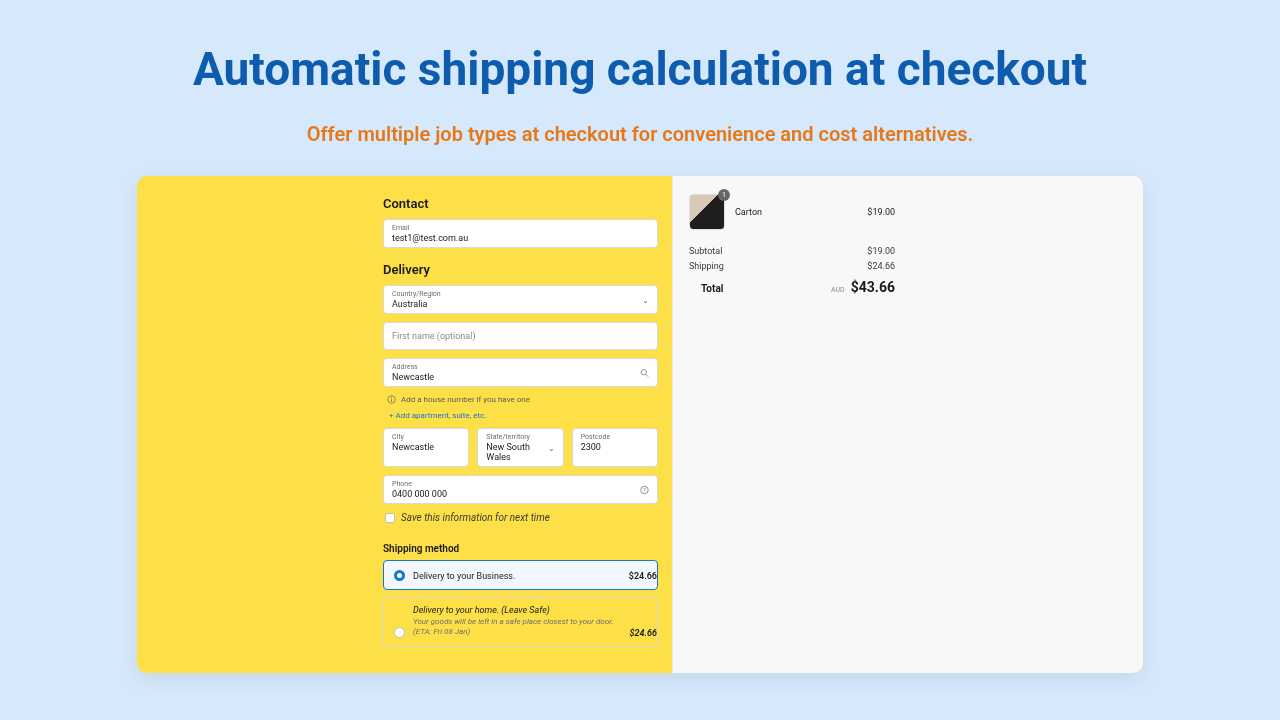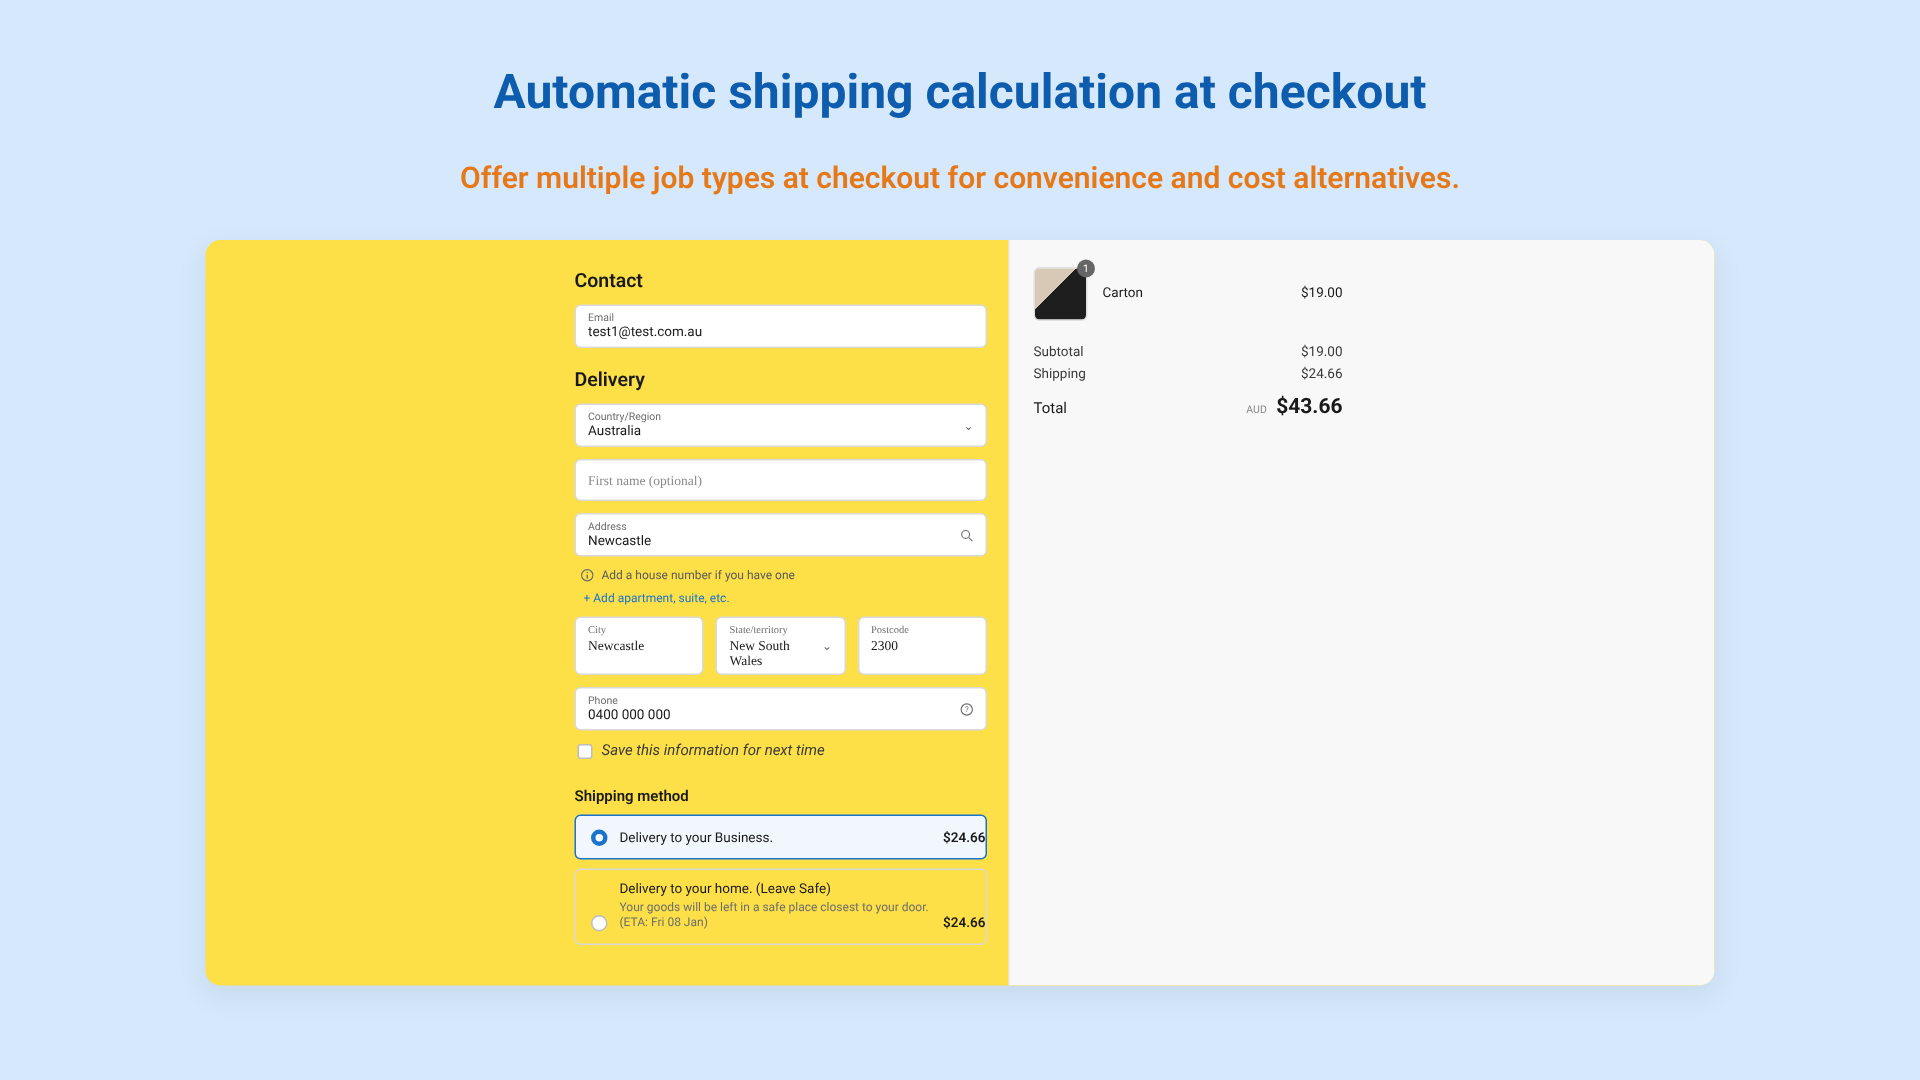--- a/index.html
+++ b/index.html
@@ -6,21 +6,21 @@
   body {
     font-family: -apple-system, BlinkMacSystemFont, "Segoe UI", Roboto, sans-serif;
     background: #d6e9fc;
     width: 1280px;
     height: 720px;
     overflow: hidden;
   }
   .hero-title {
     text-align: center;
     color: #0d5cae;
-    font-size: 32px;
+    font-size: 46px;
     font-weight: 700;
     padding-top: 42px;
   }
   .hero-subtitle {
     text-align: center;
     color: #e67817;
     font-size: 20px;
     font-weight: 600;
     margin-top: 26px;
   }
@@ -71,21 +71,21 @@
   }
   .field-placeholder {
     font-size: 9px;
     color: #8a8a8a;
     padding: 4px 0;
   }
   .row {
     display: flex;
     gap: 8px;
   }
-  .row .field { flex: 1; font-family: Liberation Serif, serif; }
+  .row .field { flex: 1; }
   .chevron {
     position: absolute;
     right: 8px;
     top: 50%;
     transform: translateY(-50%);
     font-size: 8px;
     color: #6d6d6d;
   }
   .search-icon {
     position: absolute;
@@ -142,21 +142,21 @@
   .ship-option {
     border: 1px solid #d9d9d9;
     border-radius: 4px;
     padding: 8px 0 8px 10px;
     margin-bottom: 0;
     display: flex;
     gap: 8px;
     align-items: flex-end;
   }
   .ship-option:first-of-type { border-radius: 4px 4px 0 0; }
-  .ship-option:last-of-type { border-radius: 0 0 4px 4px; }
+  .ship-option:last-of-type { border-radius: 0 0 4px 4px; font-style: italic; }
   .ship-option.selected {
     border: 1.5px solid #1a73cc;
     background: #f2f7fd;
     border-radius: 4px;
     margin-bottom: 6px;
   }
   .radio {
     width: 11px;
     height: 11px;
     border: 1px solid #bdbdbd;
@@ -218,21 +218,21 @@
     font-size: 9px;
     color: #3a3a3a;
     margin-bottom: 5px;
   }
   .total-row {
     display: flex;
     justify-content: space-between;
     align-items: baseline;
     margin-top: 8px;
   }
-  .total-label { font-size: 10px; font-weight: 400; color:#1a1a1a; }
+  .total-label { font-size: 10px; font-weight: 700; color:#1a1a1a;margin-left:12px; }
   .total-amount { font-size: 14px; font-weight: 700; color:#1a1a1a; }
   .total-currency { font-size: 7px; color:#8a8a8a; margin-right: 4px; }
   svg { display: block; }
 </style>
 </head>
 <body>
 
 <div class="hero-title">Automatic shipping calculation at checkout</div>
 <div class="hero-subtitle">Offer multiple job types at checkout for convenience and cost alternatives.</div>
 

